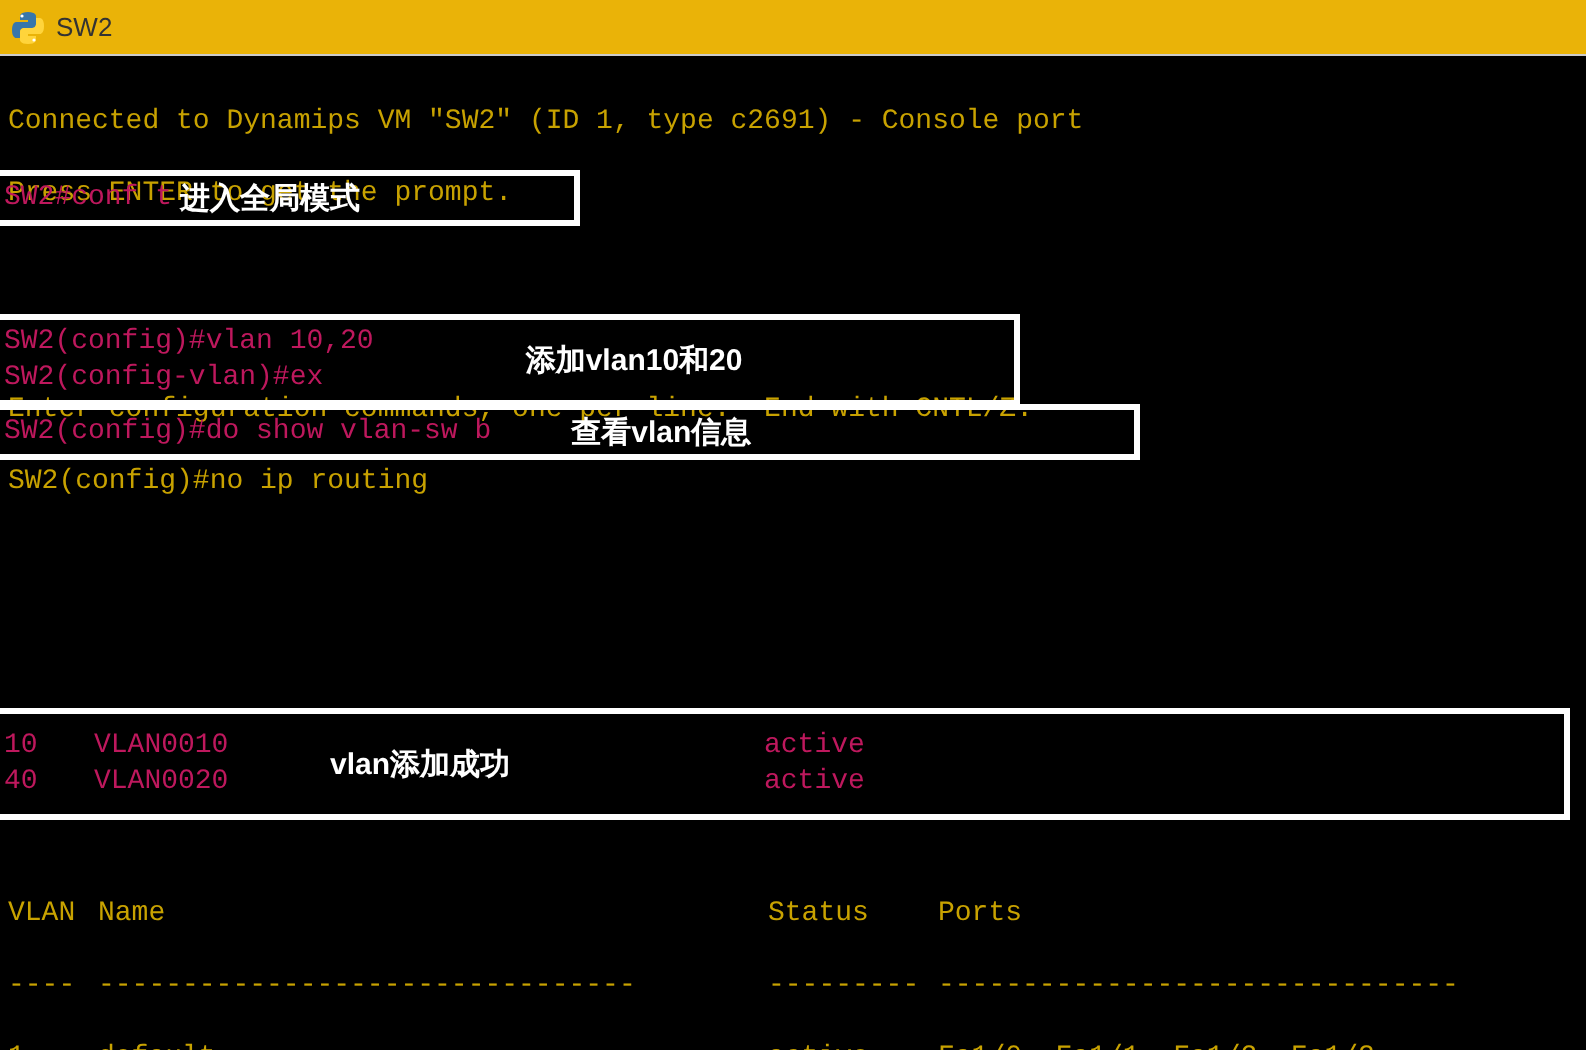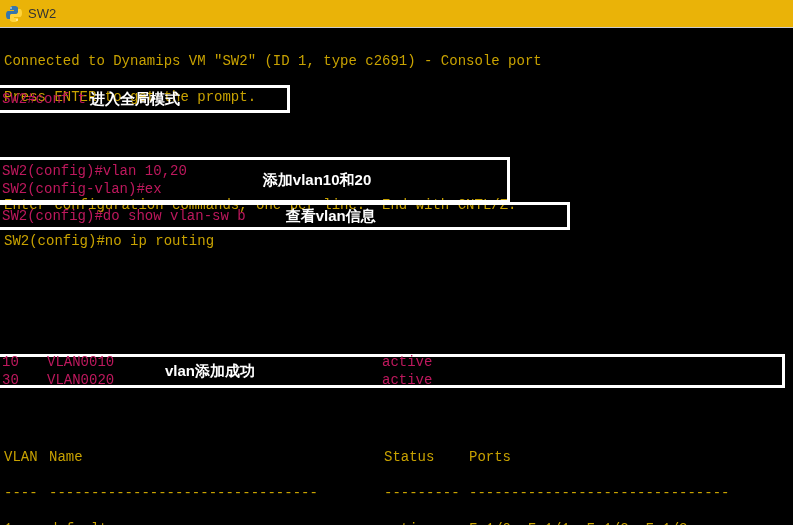--- a/index.html
+++ b/index.html
@@ -58,21 +58,21 @@
     color: #fff;
     font-family: "Microsoft YaHei","PingFang SC",sans-serif;
     font-weight: bold;
     font-size: 15px;
     margin-left: 4px;
   }
   .callout.co1 { top: 85px; left: 0; width: 290px; height: 28px; border-left:none;}
   .callout.co2 { top: 157px; left: 0; width: 510px; height: 46px; border-left:none; flex-direction: row; gap: 36px;}
   .callout.co2 .cmdblock { display:flex; flex-direction:column; line-height:18px;}
   .callout.co3 { top: 202px; left: 0; width: 570px; height: 28px; border-left:none;}
-  .callout.co4 { top: 354px; left: 0; width: 785px; height: 34px; border-left:none;}
+  .callout.co4 { top: 354px; left: 0; width: 785px; height: 56px; border-left:none;}
   .callout.co4 .cmdblock { display:flex; flex-direction:column; line-height:18px;}
   .callout.co3 .label, .callout.co2 .label { margin-left: 40px; }
   .callout.co4 .label { margin-left: 20px; }
   .vlan-header { display:flex; }
   .vlan-row { display:flex; }
   .col-id { width: 45px; }
   .col-name { width: 335px; }
   .col-status { width: 85px; }
   .col-ports { flex:1; }
 </style>
@@ -143,21 +143,21 @@
   <span class="label">查看vlan信息</span>
 </div>
 
 <div class="callout co4">
   <div class="cmdblock" style="min-width:140px;">
     <div class="vlan-row" style="height:18px;">
       <span class="col-id cmd">10</span>
         <span class="cmd" style="width:100px;">VLAN0010</span>
     </div>
     <div class="vlan-row" style="height:18px;">
-      <span class="col-id cmd">30</span>
+      <span class="col-id cmd">40</span>
         <span class="cmd" style="width:100px;">VLAN0020</span>
     </div>
   </div>
   <span class="label">vlan添加成功</span>
   <div class="cmdblock" style="position:absolute; left:380px;">
     <span class="cmd">active</span>
     <span class="cmd">active</span>
   </div>
 </div>
 

